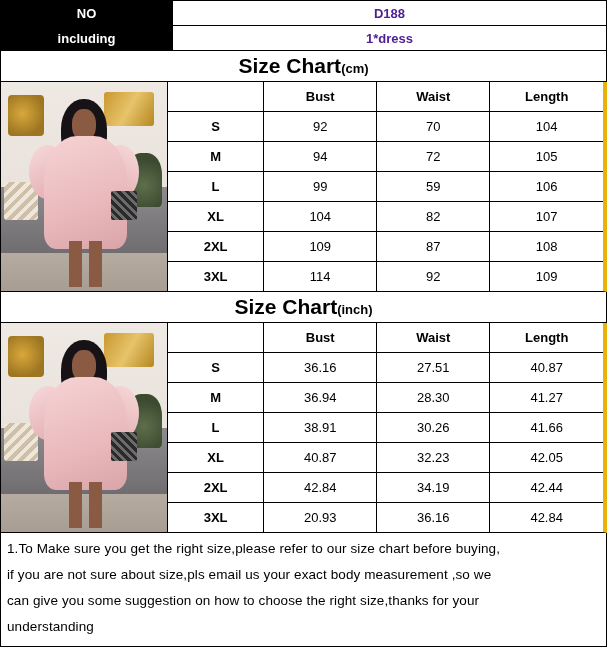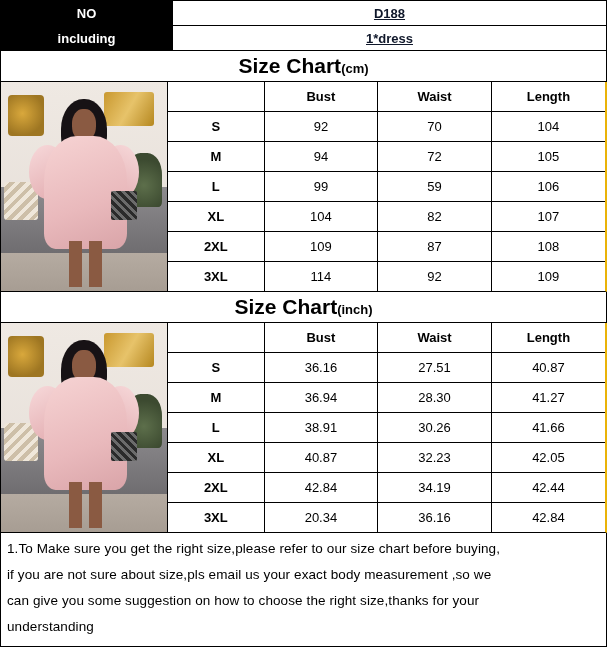--- a/index.html
+++ b/index.html
@@ -35,22 +35,21 @@
     vertical-align: middle;
     padding: 0 2px;
   }
   .info-label {
     background: #000;
     color: #fff;
     width: 167px;
   }
   .info-value {
     background: #fff;
-    color: #0f172a;
-    text-decoration: underline;
+    color: #4c1d95;
   }
 
   
   .chart-title {
     text-align: center;
     font-size: 21px;
     font-weight: bold;
     line-height: 1;
     padding: 4px 0 5px 0;
     border-left: 1px solid #000;
@@ -63,21 +62,21 @@
     font-weight: bold;
     vertical-align: baseline;
   }
 
   
   .chart-block {
     display: flex;
     width: 607px;
     box-sizing: border-box;
     border-left: 1px solid #000;
-    border-right: 2px solid #eab308;
+    border-right: 4px solid #eab308;
     border-bottom: 1px solid #000;
   }
   .photo {
     width: 166px;
     flex: 0 0 166px;
     border-right: 1px solid #000;
     position: relative;
     overflow: hidden;
     background: #cfc9c4;
   }
@@ -350,21 +349,21 @@
           <td class="val">42.05</td>
         </tr>
         <tr>
           <td>2XL</td>
           <td class="val">42.84</td>
           <td class="val">34.19</td>
           <td class="val">42.44</td>
         </tr>
         <tr>
           <td>3XL</td>
-          <td class="val">20.34</td>
+          <td class="val">20.93</td>
           <td class="val">36.16</td>
           <td class="val">42.84</td>
         </tr>
       </tbody>
     </table>
   </div>
 
   <div class="notes">
     <p>1.To Make sure you get the right size,please refer to our size chart before buying,</p>
     <p>if you are not sure about size,pls email us your exact body measurement ,so we</p>

